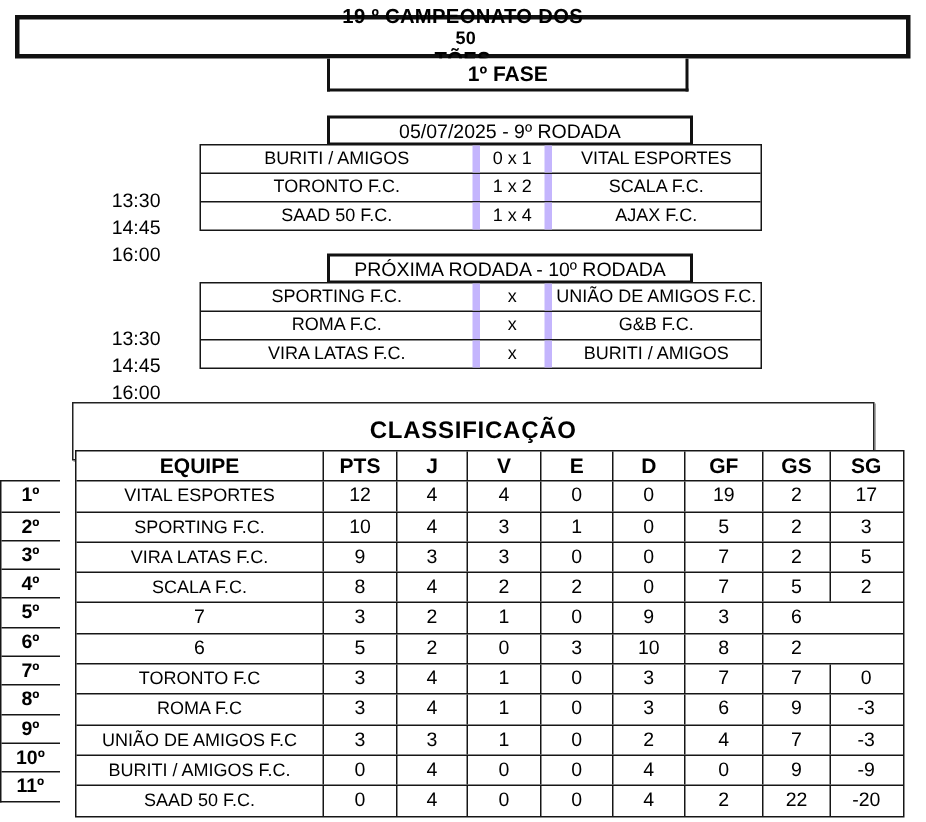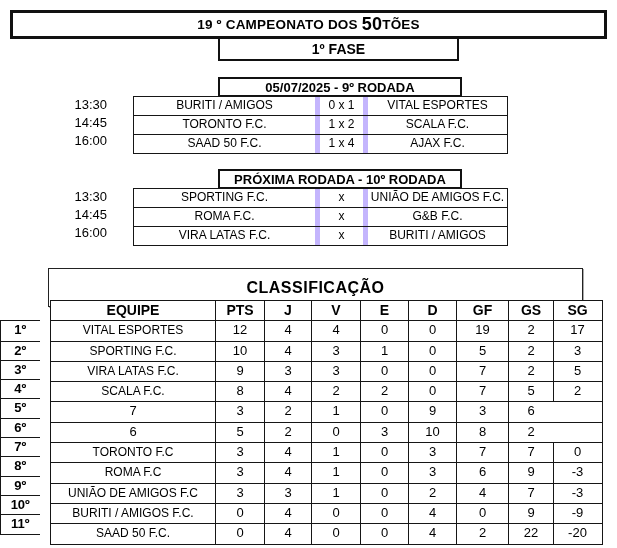--- a/index.html
+++ b/index.html
@@ -1,44 +1,44 @@
 <!DOCTYPE html>
 <html><head>
 <meta charset="utf-8">
 <style>
   html,body{margin:0;padding:0;}
   body{
     width:617px;height:548px;position:relative;background:#ffffff;
     font-family:"Liberation Sans","DejaVu Sans",sans-serif;color:#000;
     overflow:hidden;
   }
-  .box{position:absolute;box-sizing:border-box;background:#fff;}
+  .box{position:absolute;box-sizing:border-box;background:#fff;flex-direction:column;}
 
   
   .title-box{
     left:10px;top:10px;width:597px;height:29px;
     border:3px solid #111;
     display:flex;align-items:center;justify-content:center;
     font-weight:bold;font-size:13.5px;letter-spacing:.2px;
   }
-  .title-box .big{font-size:18px;margin-left:4px;}
+  .title-box .big{font-size:12px;margin-left:4px;}
   .fase-box{
     left:218px;top:39px;width:241px;height:22px;
     border:2.5px solid #111;border-top:none;
     display:flex;align-items:center;justify-content:center;
     font-weight:bold;font-size:14px;
   }
 
   
   .round-header{
     width:244px;height:20px;border:2px solid #111;
     display:flex;align-items:center;justify-content:center;
-    font-weight:bold;font-size:13px;
-  }
-  .times{width:60px;text-align:right;font-size:13px;}
+    font-weight:normal;font-size:13px;
+  }
+  .times{width:60px;text-align:right;font-size:13px;margin-top:29px;}
   .times div{height:18px;line-height:18px;}
   .match-table{
     width:375px;border:1.5px solid #161616;
   }
   .match-row{
     display:grid;grid-template-columns:181px 48px 1fr;
     height:18px;line-height:17px;font-size:12px;text-align:center;
   }
   .match-row + .match-row{border-top:1px solid #161616;}
   .match-row > div{box-sizing:border-box;overflow:hidden;white-space:nowrap;}

